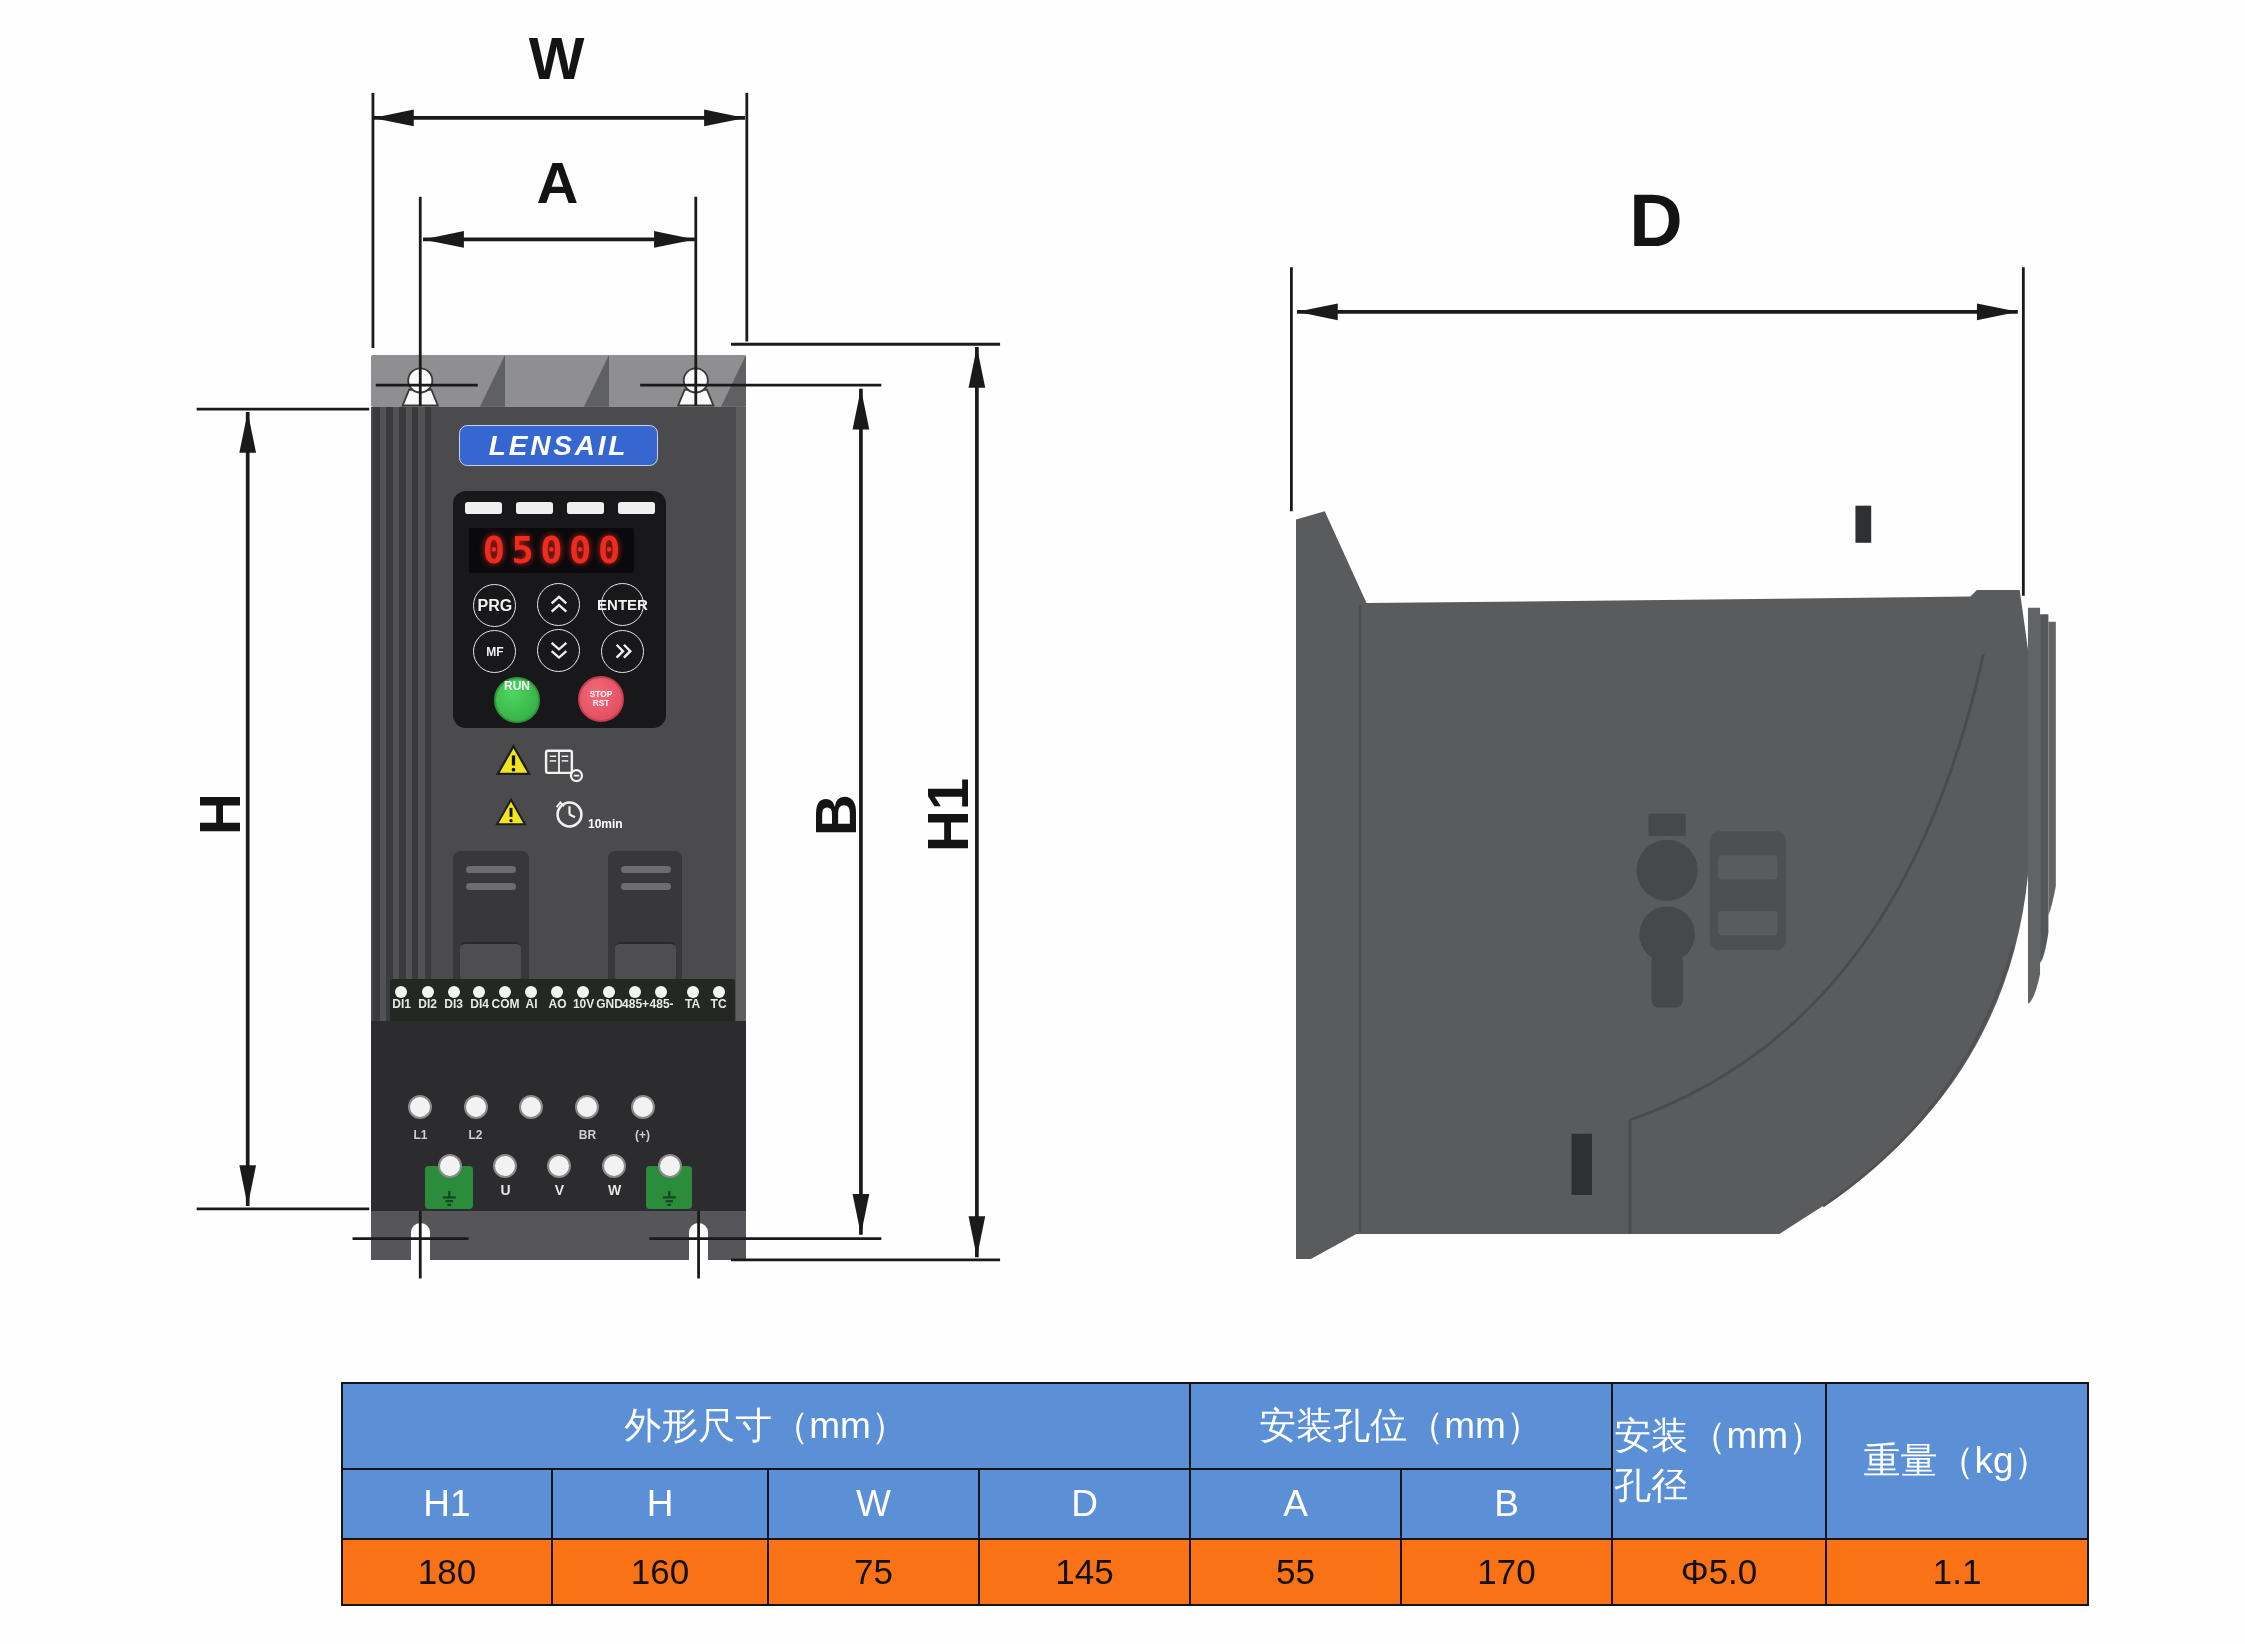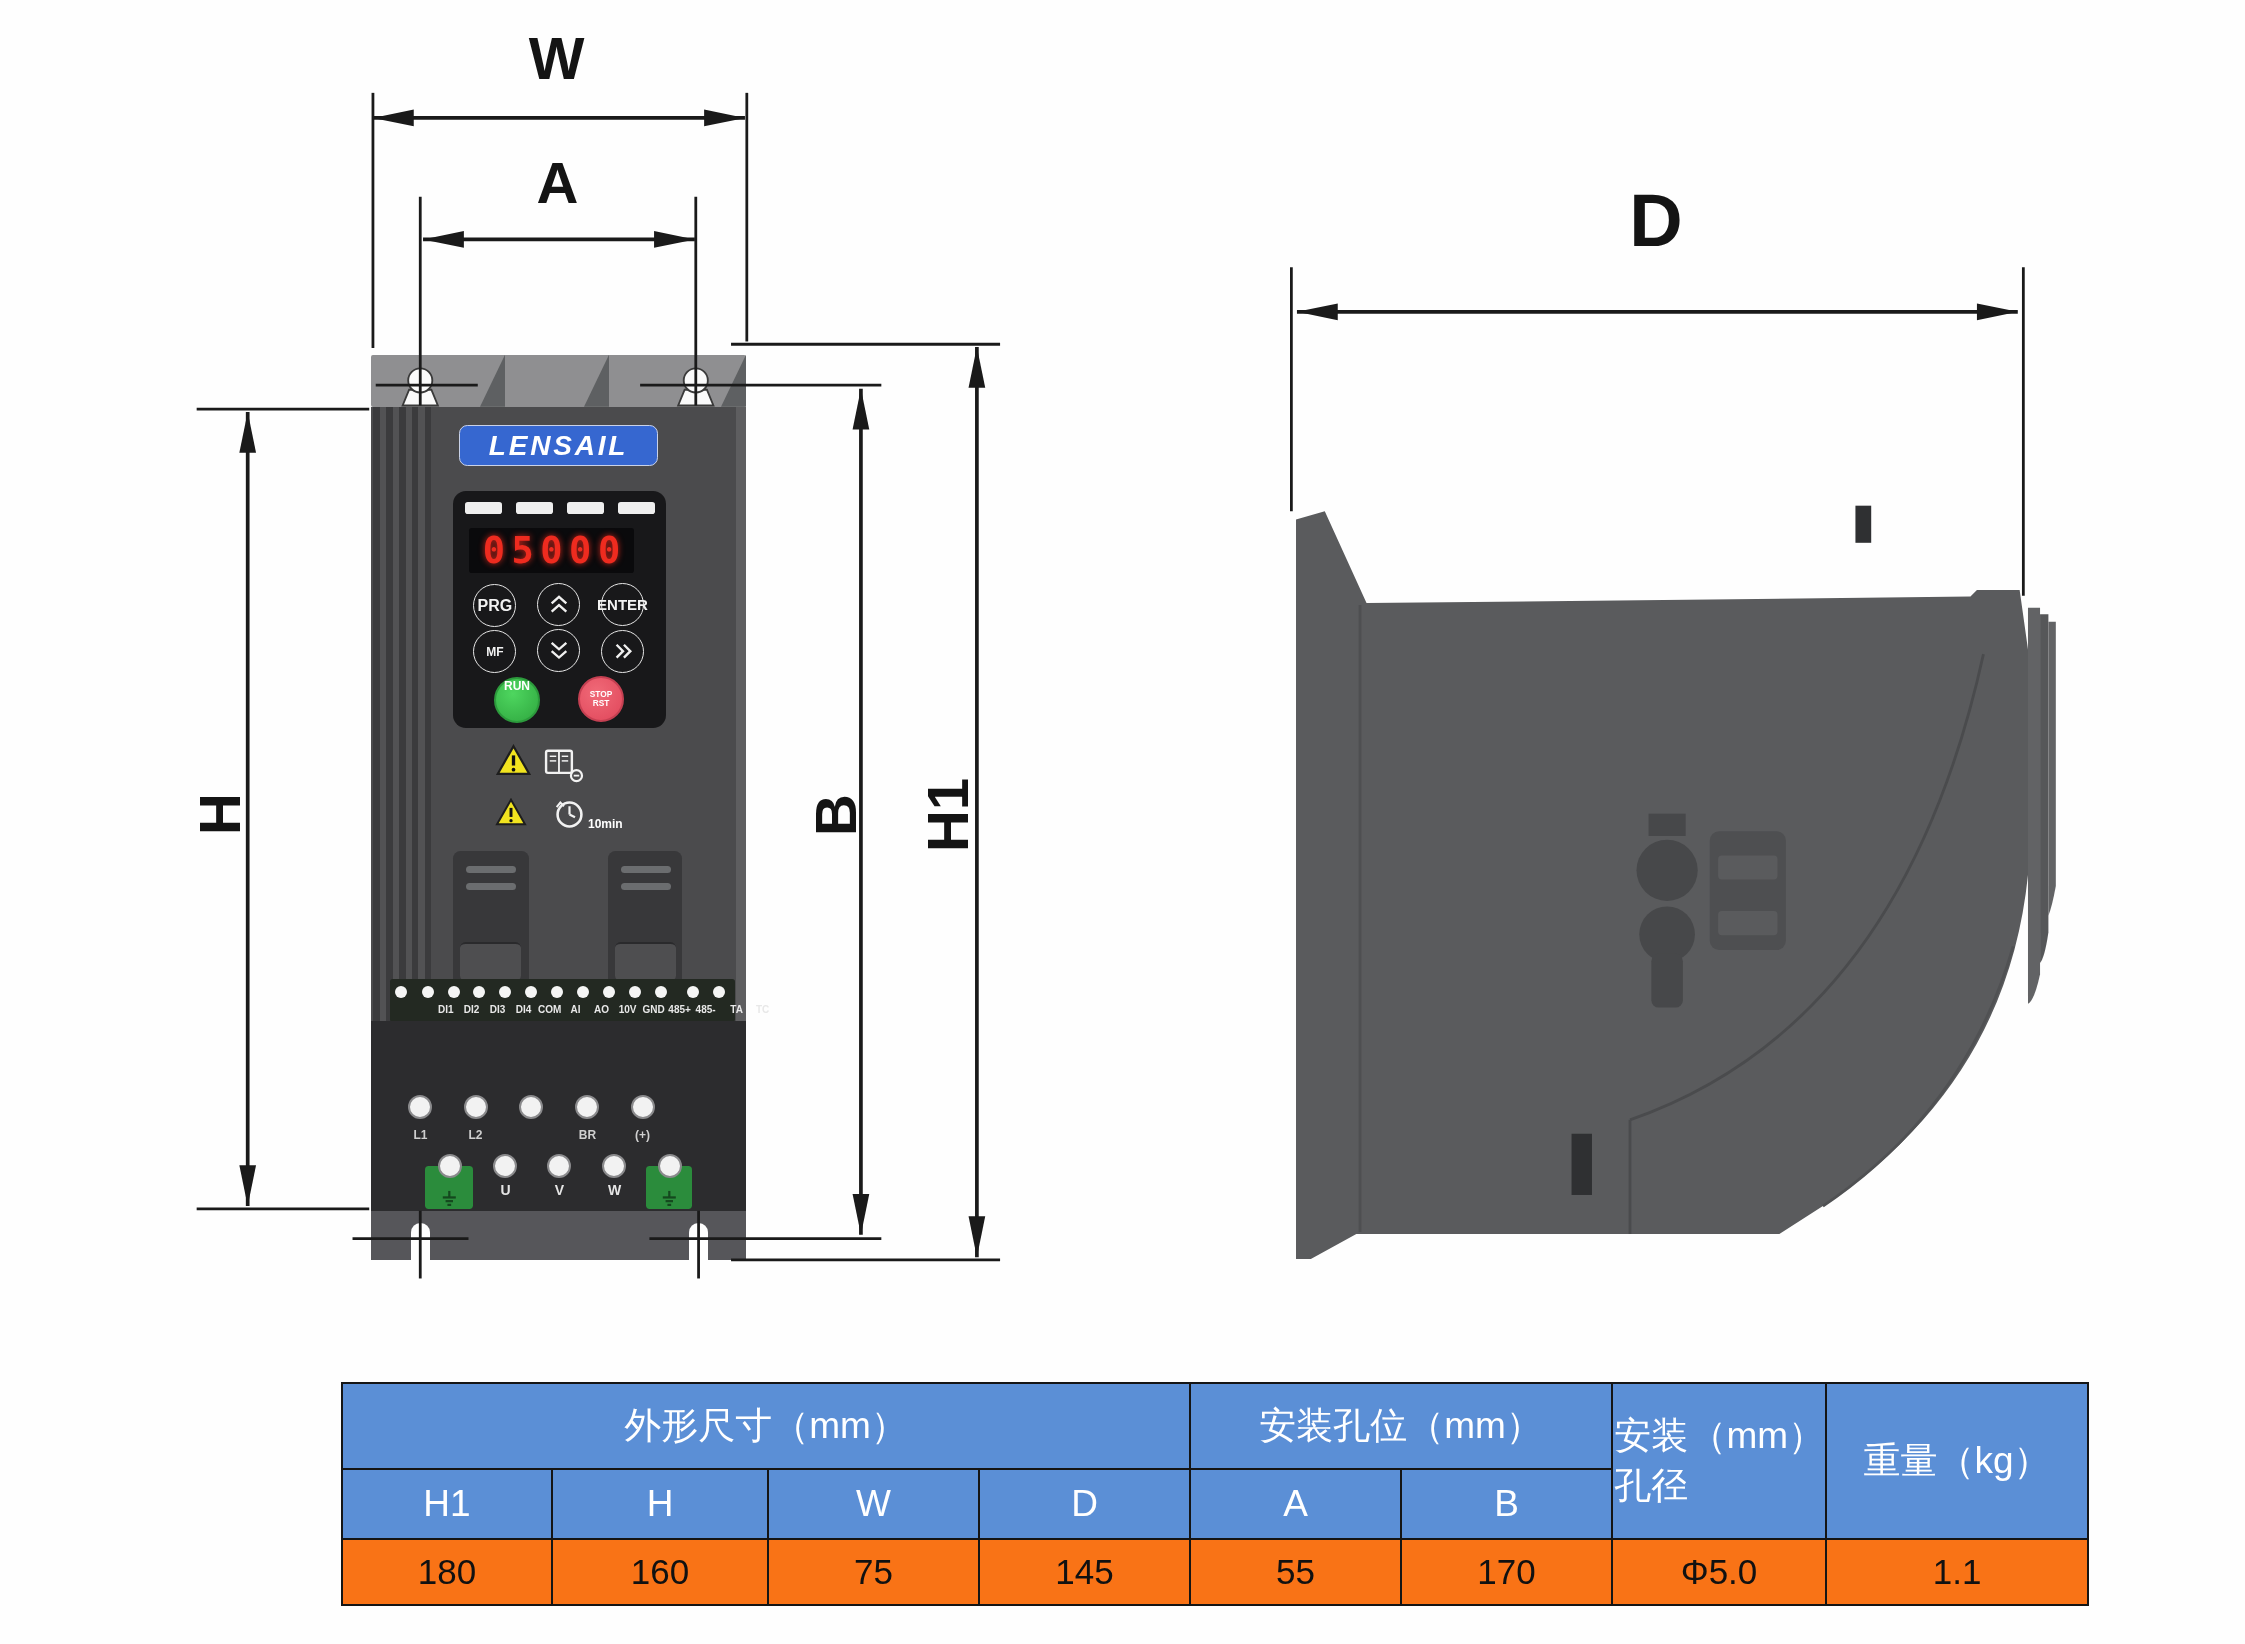--- a/index.html
+++ b/index.html
@@ -37,21 +37,21 @@
        color:#fff;font-weight:bold;font-size:12px;}
   .btn-stop{position:absolute;width:46px;height:46px;border-radius:50%;background:radial-gradient(circle at 40% 35%,#F06A78,#E0465A);
        border:2.8px solid #C54052;box-sizing:border-box;display:flex;flex-direction:column;align-items:center;justify-content:center;
        color:#fff;font-weight:bold;font-size:8.3px;line-height:1.1;}
   .flap{position:absolute;top:500px;width:76px;height:139px;background:#38383A;border-radius:7.4px;}
   .flap .ridge{position:absolute;left:13px;width:50px;height:7.4px;background:#6B6D6F;border-radius:3.7px;}
   .flap .tab{position:absolute;left:7.4px;top:91px;width:61px;height:39px;background:#4E4E50;border-radius:5.6px;
        border-top:2.8px solid #2A2A2C;box-sizing:border-box;}
   .sigstrip{position:absolute;left:18.6px;top:628px;width:345px;height:43px;background:#232922;border-radius:2.8px;}
   .sdot{position:absolute;top:7.4px;width:12px;height:12px;border-radius:50%;background:#F5F5F5;}
-  .slbl{position:absolute;top:25px;width:28px;text-align:center;font-size:10px;font-weight:bold;color:#E8E8E8;margin-left:44px;}
+  .slbl{position:absolute;top:18px;width:28px;text-align:center;font-size:12px;font-weight:bold;color:#E8E8E8;}
   .termblock{position:absolute;left:0;top:670px;width:375px;height:190px;background:#2C2C2E;}
   .pscrew{position:absolute;width:24px;height:24px;border-radius:50%;background:#F2F2F2;border:2.8px solid #8A8A8C;box-sizing:border-box;}
   .plbl{position:absolute;width:41px;text-align:center;font-weight:bold;color:#CFCFCF;font-size:12px;}
   .plbl2{position:absolute;width:41px;text-align:center;font-weight:bold;color:#E5E5E5;font-size:14px;}
   .gnd{position:absolute;width:48px;height:43px;background:#2B8C3C;border-radius:3.7px;display:flex;align-items:flex-end;justify-content:center;}
   .flange{position:absolute;left:0;top:860px;width:375px;height:49px;background:#56565A;}
   .slot{position:absolute;top:872px;width:18.6px;height:37px;background:#fefefe;border-radius:9.3px 9.3px 0 0;}
   .w-note{position:absolute;color:#fff;font-weight:bold;font-size:12px;}
 
   

